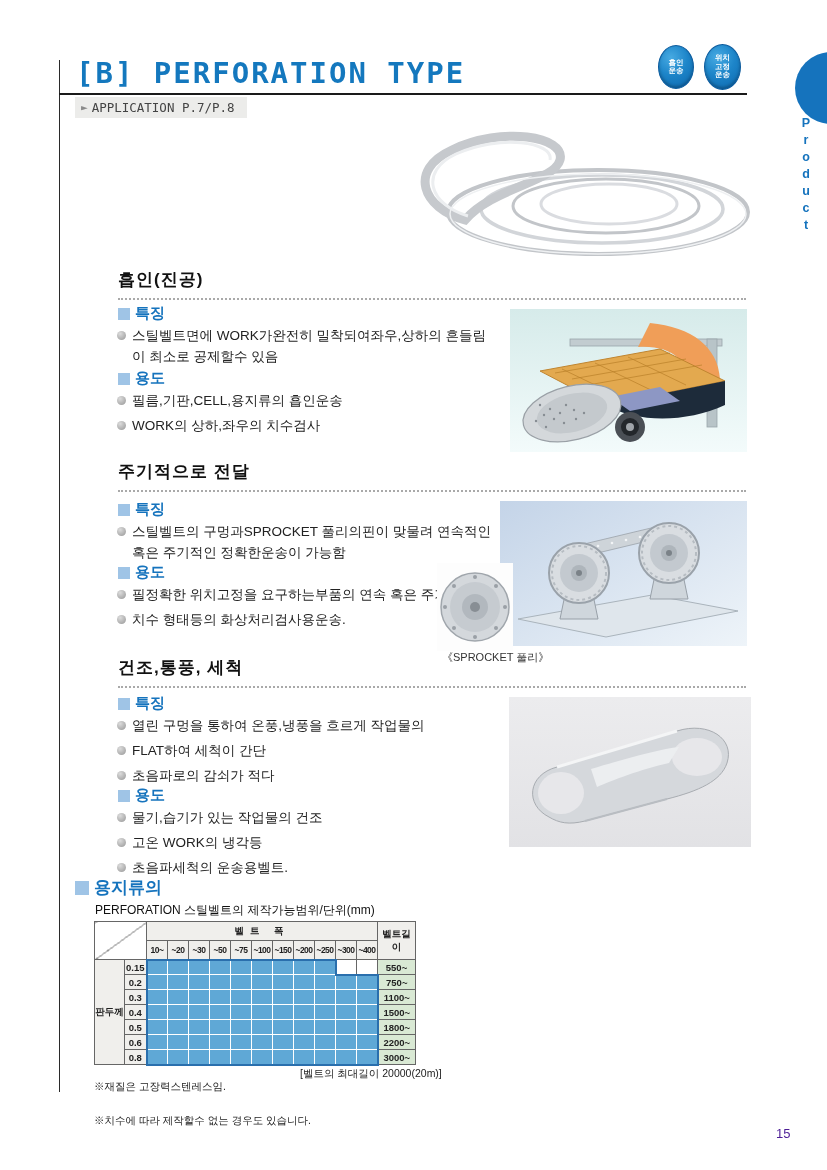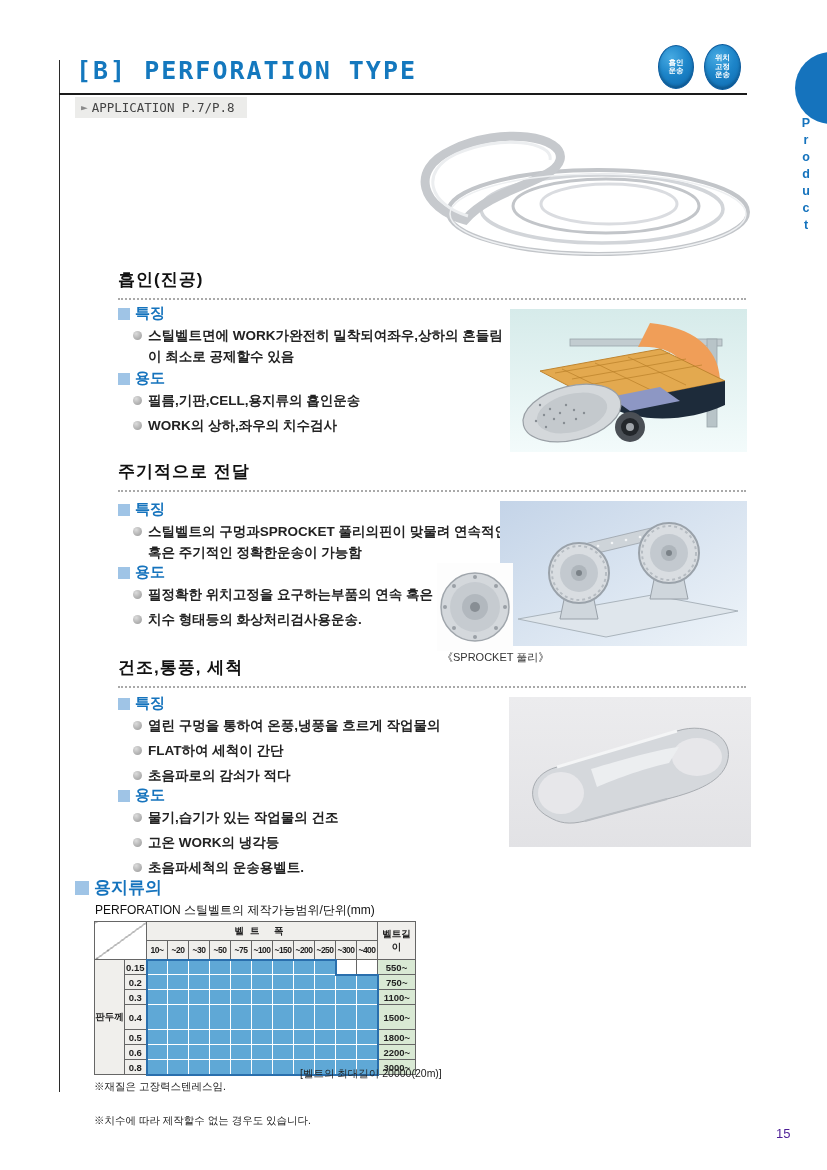--- a/index.html
+++ b/index.html
@@ -2,21 +2,21 @@
 <html><head>
 <meta charset="utf-8">
 <style>
   html,body{margin:0;padding:0;background:#fff;}
   .page{position:relative;width:827px;height:1170px;background:#ffffff;overflow:hidden;
         font-family:"Liberation Sans",sans-serif;color:#222;}
 
   
   .vline{position:absolute;left:59px;top:60px;width:1px;height:1032px;background:#2a2a2a;}
   .title{position:absolute;left:76px;top:56px;margin:0;font-family:"DejaVu Sans Mono",monospace;
-         font-size:25px;font-weight:bold;letter-spacing:2px;color:#1478be;white-space:nowrap;}
+         font-size:29px;font-weight:bold;letter-spacing:2px;color:#1478be;white-space:nowrap;}
   .title-rule{position:absolute;left:59px;top:93px;width:688px;height:2px;background:#1a1a1a;}
   .app-tag{position:absolute;left:75px;top:97px;height:21px;background:#ececea;display:flex;
            align-items:center;gap:4px;padding:0 12px 0 6px;font-family:"DejaVu Sans Mono",monospace;
            font-size:12.5px;color:#444;white-space:nowrap;}
   .app-arrow{color:#8a8a8a;font-size:11px;}
 
   .badge{position:absolute;border-radius:50%;display:flex;flex-direction:column;align-items:center;
          justify-content:center;background:radial-gradient(circle at 35% 28%,#47aae2 0%,#1d85c9 45%,#0c66ad 100%);
          border:1px solid #0a5a9d;box-shadow:inset 0 -2px 3px rgba(0,0,0,.25);}
   .badge .bl{display:block;color:#fff;font-size:7.5px;line-height:8.5px;font-weight:bold;text-align:center;}
@@ -27,21 +27,21 @@
                   background:#1573bd;}
   .product-label{position:absolute;left:799px;top:116px;writing-mode:vertical-rl;text-orientation:upright;
                  color:#1573bd;font-weight:bold;font-size:12.5px;letter-spacing:3px;}
 
   
   .sec-title{position:absolute;margin:0;font-size:17px;font-weight:bold;color:#111;letter-spacing:1px;
              width:628px;left:118px;padding-bottom:7px;border-bottom:2px dotted #a9a9a9;white-space:nowrap;}
   .sub-head{position:absolute;left:118px;display:flex;align-items:center;gap:5px;
             font-size:15px;font-weight:bold;color:#1573bd;}
   .sub-head .sq{width:12px;height:12px;background:#9fc4e6;display:inline-block;}
-  .bullet{position:absolute;left:133px;display:flex;gap:6px;font-size:13.5px;line-height:21px;color:#222;font-weight:bold;}
+  .bullet{position:absolute;left:117px;display:flex;gap:6px;font-size:13.5px;line-height:21px;color:#222;}
   .bullet .dot{flex:0 0 auto;width:9px;height:9px;border-radius:50%;margin-top:6px;
                background:radial-gradient(circle at 35% 30%,#dcdcdc,#969696);}
 
   .caption{position:absolute;left:442px;top:650px;font-size:11px;color:#333;white-space:nowrap;}
 
   
   .prod-head{position:absolute;left:75px;top:876px;display:flex;align-items:center;gap:5px;
              font-size:17px;font-weight:bold;color:#1573bd;}
   .prod-head .sq{width:14px;height:14px;background:#9fc4e6;display:inline-block;}
   .tbl-caption{position:absolute;left:95px;top:902px;font-size:12px;color:#111;}
@@ -377,21 +377,21 @@
           <td class="blue" style="border-top:1px solid #fff;border-left:1px solid #fff;border-right:1px solid #fff;border-bottom:1px solid #fff"></td>
           <td class="blue" style="border-top:1px solid #fff;border-left:1px solid #fff;border-right:1px solid #fff;border-bottom:1px solid #fff"></td>
           <td class="blue" style="border-top:1px solid #fff;border-left:1px solid #fff;border-right:1px solid #fff;border-bottom:1px solid #fff"></td>
           <td class="blue" style="border-top:1px solid #fff;border-left:1px solid #fff;border-right:1px solid #fff;border-bottom:1px solid #fff"></td>
           <td class="blue" style="border-top:1px solid #fff;border-left:1px solid #fff;border-right:1px solid #fff;border-bottom:1px solid #fff"></td>
           <td class="blue" style="border-top:1px solid #fff;border-left:1px solid #fff;border-right:1px solid #fff;border-bottom:1px solid #fff"></td>
           <td class="blue" style="border-top:1px solid #fff;border-left:1px solid #fff;border-right:1px solid #fff;border-bottom:1px solid #fff"></td>
           <td class="blue" style="border-top:1px solid #fff;border-left:1px solid #fff;border-right:2px solid #2a6fad;border-bottom:1px solid #fff"></td>
           <td class="len">1100~</td>
         </tr>
-        <tr style="height:25px">
+        <tr style="height:15px">
           <td class="tval">0.4</td>
           <td class="blue" style="border-top:1px solid #fff;border-left:2px solid #2a6fad;border-right:1px solid #fff;border-bottom:1px solid #fff"></td>
           <td class="blue" style="border-top:1px solid #fff;border-left:1px solid #fff;border-right:1px solid #fff;border-bottom:1px solid #fff"></td>
           <td class="blue" style="border-top:1px solid #fff;border-left:1px solid #fff;border-right:1px solid #fff;border-bottom:1px solid #fff"></td>
           <td class="blue" style="border-top:1px solid #fff;border-left:1px solid #fff;border-right:1px solid #fff;border-bottom:1px solid #fff"></td>
           <td class="blue" style="border-top:1px solid #fff;border-left:1px solid #fff;border-right:1px solid #fff;border-bottom:1px solid #fff"></td>
           <td class="blue" style="border-top:1px solid #fff;border-left:1px solid #fff;border-right:1px solid #fff;border-bottom:1px solid #fff"></td>
           <td class="blue" style="border-top:1px solid #fff;border-left:1px solid #fff;border-right:1px solid #fff;border-bottom:1px solid #fff"></td>
           <td class="blue" style="border-top:1px solid #fff;border-left:1px solid #fff;border-right:1px solid #fff;border-bottom:1px solid #fff"></td>
           <td class="blue" style="border-top:1px solid #fff;border-left:1px solid #fff;border-right:1px solid #fff;border-bottom:1px solid #fff"></td>

